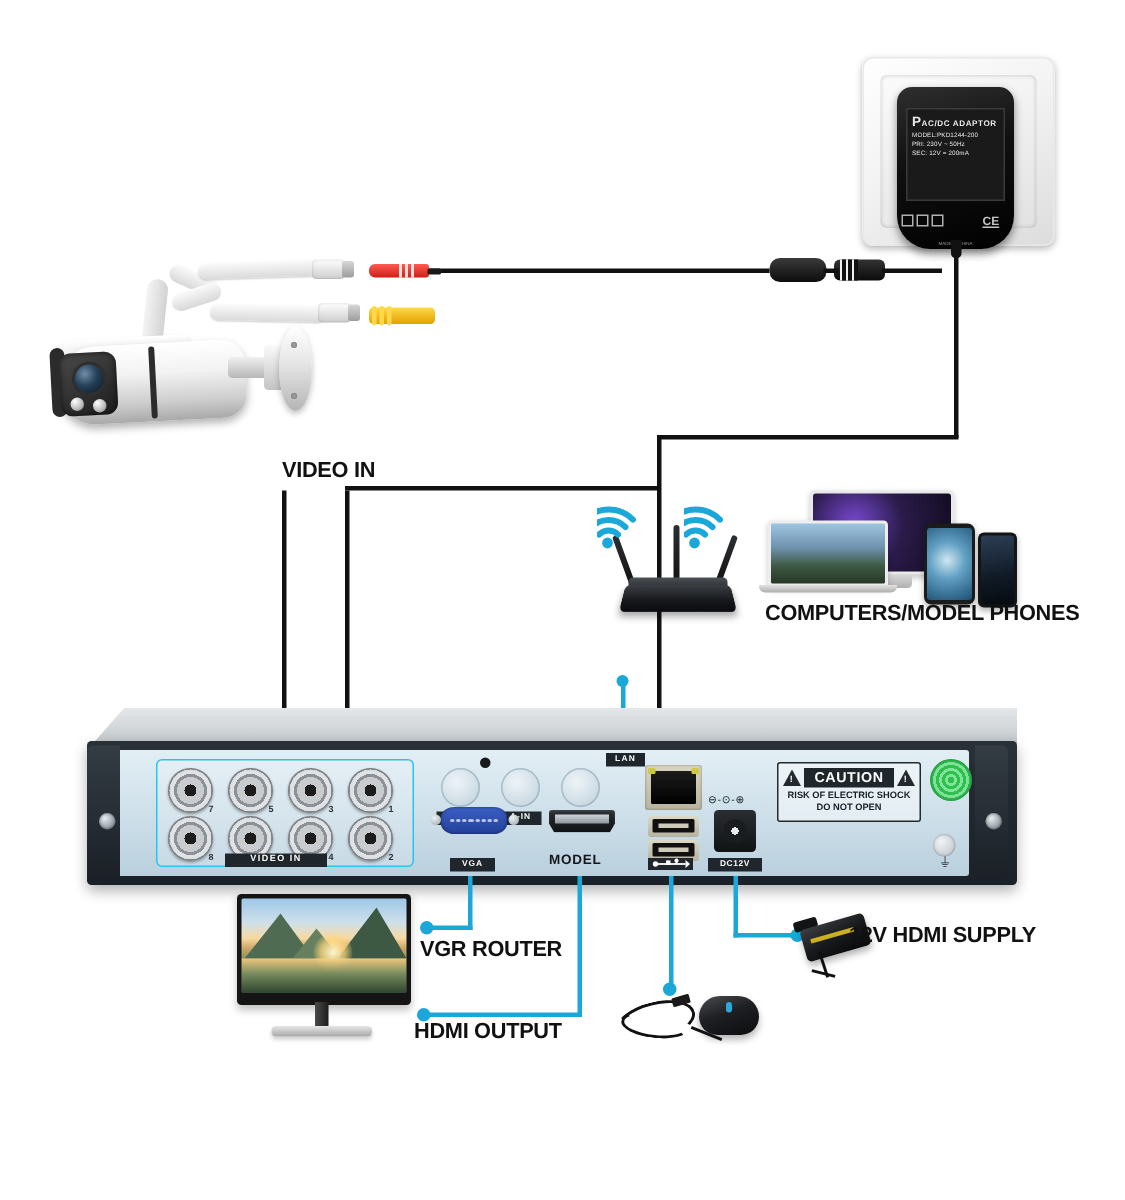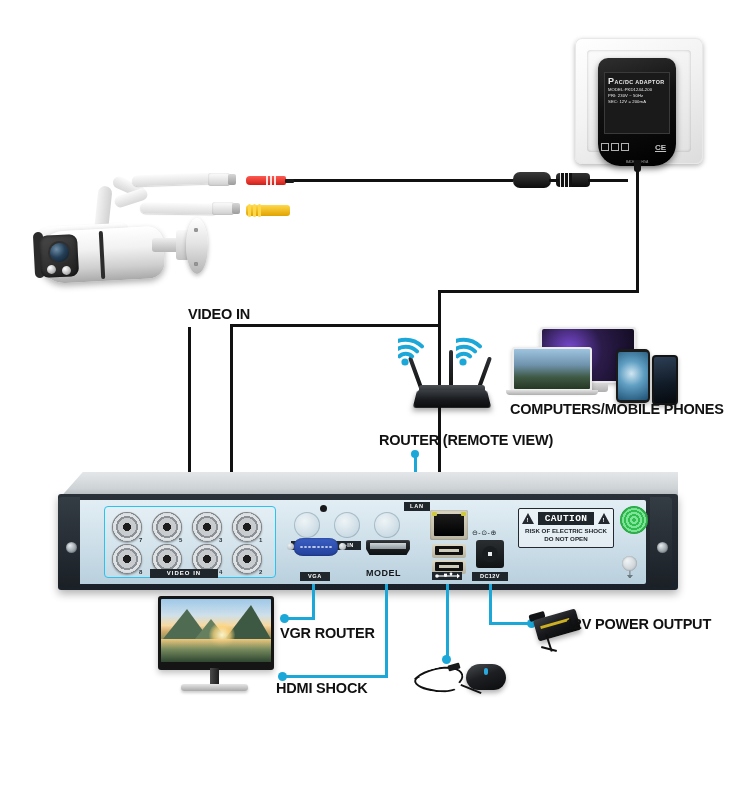--- a/index.html
+++ b/index.html
@@ -382,21 +382,21 @@
     content: ""; position: absolute; left: -6px; top: 0;
     width: 0; height: 0; border-left: 6px solid transparent;
     border-right: 6px solid transparent; border-bottom: 11px solid #23292e;
   }
   .tri::after {
     content: "!"; position: absolute; left: -1.5px; top: 3px;
     color: #fff; font-size: 6px; font-weight: bold; line-height: 8px;
   }
   #caution-word {
     background: #1f262c; color: #fff; font-size: 9.5px; font-weight: bold;
-    padding: 0 7px; letter-spacing: .4px; line-height: 13px; font-family: Liberation Mono, monospace;
+    padding: 0 7px; letter-spacing: .4px; line-height: 13px;
   }
   #caution-body {
     position: absolute; left: 520px; top: 527px; width: 92px;
     text-align: center; font-size: 6.2px; font-weight: bold; color: #1a2026;
     line-height: 1.35;
   }
   #fan-grille {
     position: absolute; left: 620px; top: 506px; width: 28px; height: 28px;
     border-radius: 50%;
     background:
@@ -684,41 +684,40 @@
   </div>
   <div class="wifi" id="wifi2">
     <svg viewBox="0 0 34 30" width="34" height="30" aria-hidden="true">
       <circle cx="7" cy="26" r="3.6" fill="#1ba8d8"></circle>
       <path d="M7 18 A9 9 0 0 1 16 27" fill="none" stroke="#1ba8d8" stroke-width="4" stroke-linecap="round" transform="rotate(-45 7 26)"></path>
       <path d="M7 11 A16 16 0 0 1 23 27" fill="none" stroke="#1ba8d8" stroke-width="4" stroke-linecap="round" transform="rotate(-45 7 26)"></path>
       <path d="M7 4 A23 23 0 0 1 30 27" fill="none" stroke="#1ba8d8" stroke-width="4" stroke-linecap="round" transform="rotate(-45 7 26)"></path>
     </svg>
   </div>
 
-  <div class="lbl caption" style="left:379px; top:432px;">ROUTER (REMOTE VIEW)</div>
   <div class="twire" style="left:414px; top:452px; width:3px; height:54px;"></div>
   <div class="tdot" style="left:411px; top:450px; width:8px; height:8px;"></div>
 
   <div id="devices">
     <div id="dev-monitor">
       <div id="dev-monitor-screen"></div>
     </div>
     <div id="dev-monitor-stand"></div>
     <div id="dev-laptop">
       <div id="dev-laptop-screen"></div>
     </div>
     <div id="dev-laptop-base"></div>
     <div id="dev-tablet">
       <div id="dev-tablet-screen"></div>
     </div>
     <div id="dev-phone">
       <div id="dev-phone-screen"></div>
     </div>
   </div>
-  <div class="lbl caption" style="left:510px; top:401px;">COMPUTERS/MOBILE PHONES</div>
+  <div class="lbl caption" style="left:510px; top:401px;">COMPUTERS/MODEL PHONES</div>
 
   <div id="dvr-top"></div>
   <div id="dvr-body"></div>
   <div id="dvr-panel"></div>
   <div class="dvr-corner" id="dvr-corner-l"></div>
   <div class="dvr-corner" id="dvr-corner-r"></div>
   <div class="corner-screw" id="cs-l"></div>
   <div class="corner-screw" id="cs-r"></div>
 
   <div id="bnc-box"></div>
@@ -815,21 +814,21 @@
   <div id="gnd-sym">⏚</div>
 
   <div class="twire" style="left:312px; top:584px; width:3px; height:36px;"></div>
   <div class="twire" style="left:285px; top:617px; width:30px; height:3px;"></div>
   <div class="tdot" style="left:280px; top:614px; width:9px; height:9px;"></div>
   <div class="lbl caption" style="left:280px; top:625px;">VGR ROUTER</div>
 
   <div class="twire" style="left:385px; top:584px; width:3px; height:94px;"></div>
   <div class="twire" style="left:283px; top:675px; width:105px; height:3px;"></div>
   <div class="tdot" style="left:278px; top:672px; width:9px; height:9px;"></div>
-  <div class="lbl caption" style="left:276px; top:680px;">HDMI SHOCK</div>
+  <div class="lbl caption" style="left:276px; top:680px;">HDMI OUTPUT</div>
 
   <div class="twire" style="left:446px; top:584px; width:3px; height:74px;"></div>
   <div class="tdot" style="left:442px; top:655px; width:9px; height:9px;"></div>
 
   <div class="twire" style="left:489px; top:584px; width:3px; height:41px;"></div>
   <div class="twire" style="left:489px; top:622px; width:43px; height:3px;"></div>
   <div class="tdot" style="left:527px; top:619px; width:9px; height:9px;"></div>
 
   <div id="mon-frame">
     <div id="mon-screen">
@@ -848,15 +847,15 @@
   <div id="usb-head"></div>
   <div id="mouse-body"></div>
   <div id="mouse-wheel"></div>
   <div id="mouse-tail"></div>
 
   <div id="psu-plug"></div>
   <div id="psu-body"></div>
   <div id="psu-stripe"></div>
   <div id="psu-cord"></div>
   <div id="psu-cord2"></div>
-  <div class="lbl caption" style="left:566px; top:616px;">12V POWER OUTPUT</div>
+  <div class="lbl caption" style="left:566px; top:616px;">12V HDMI SUPPLY</div>
 
 </div>
 
 </body></html>

